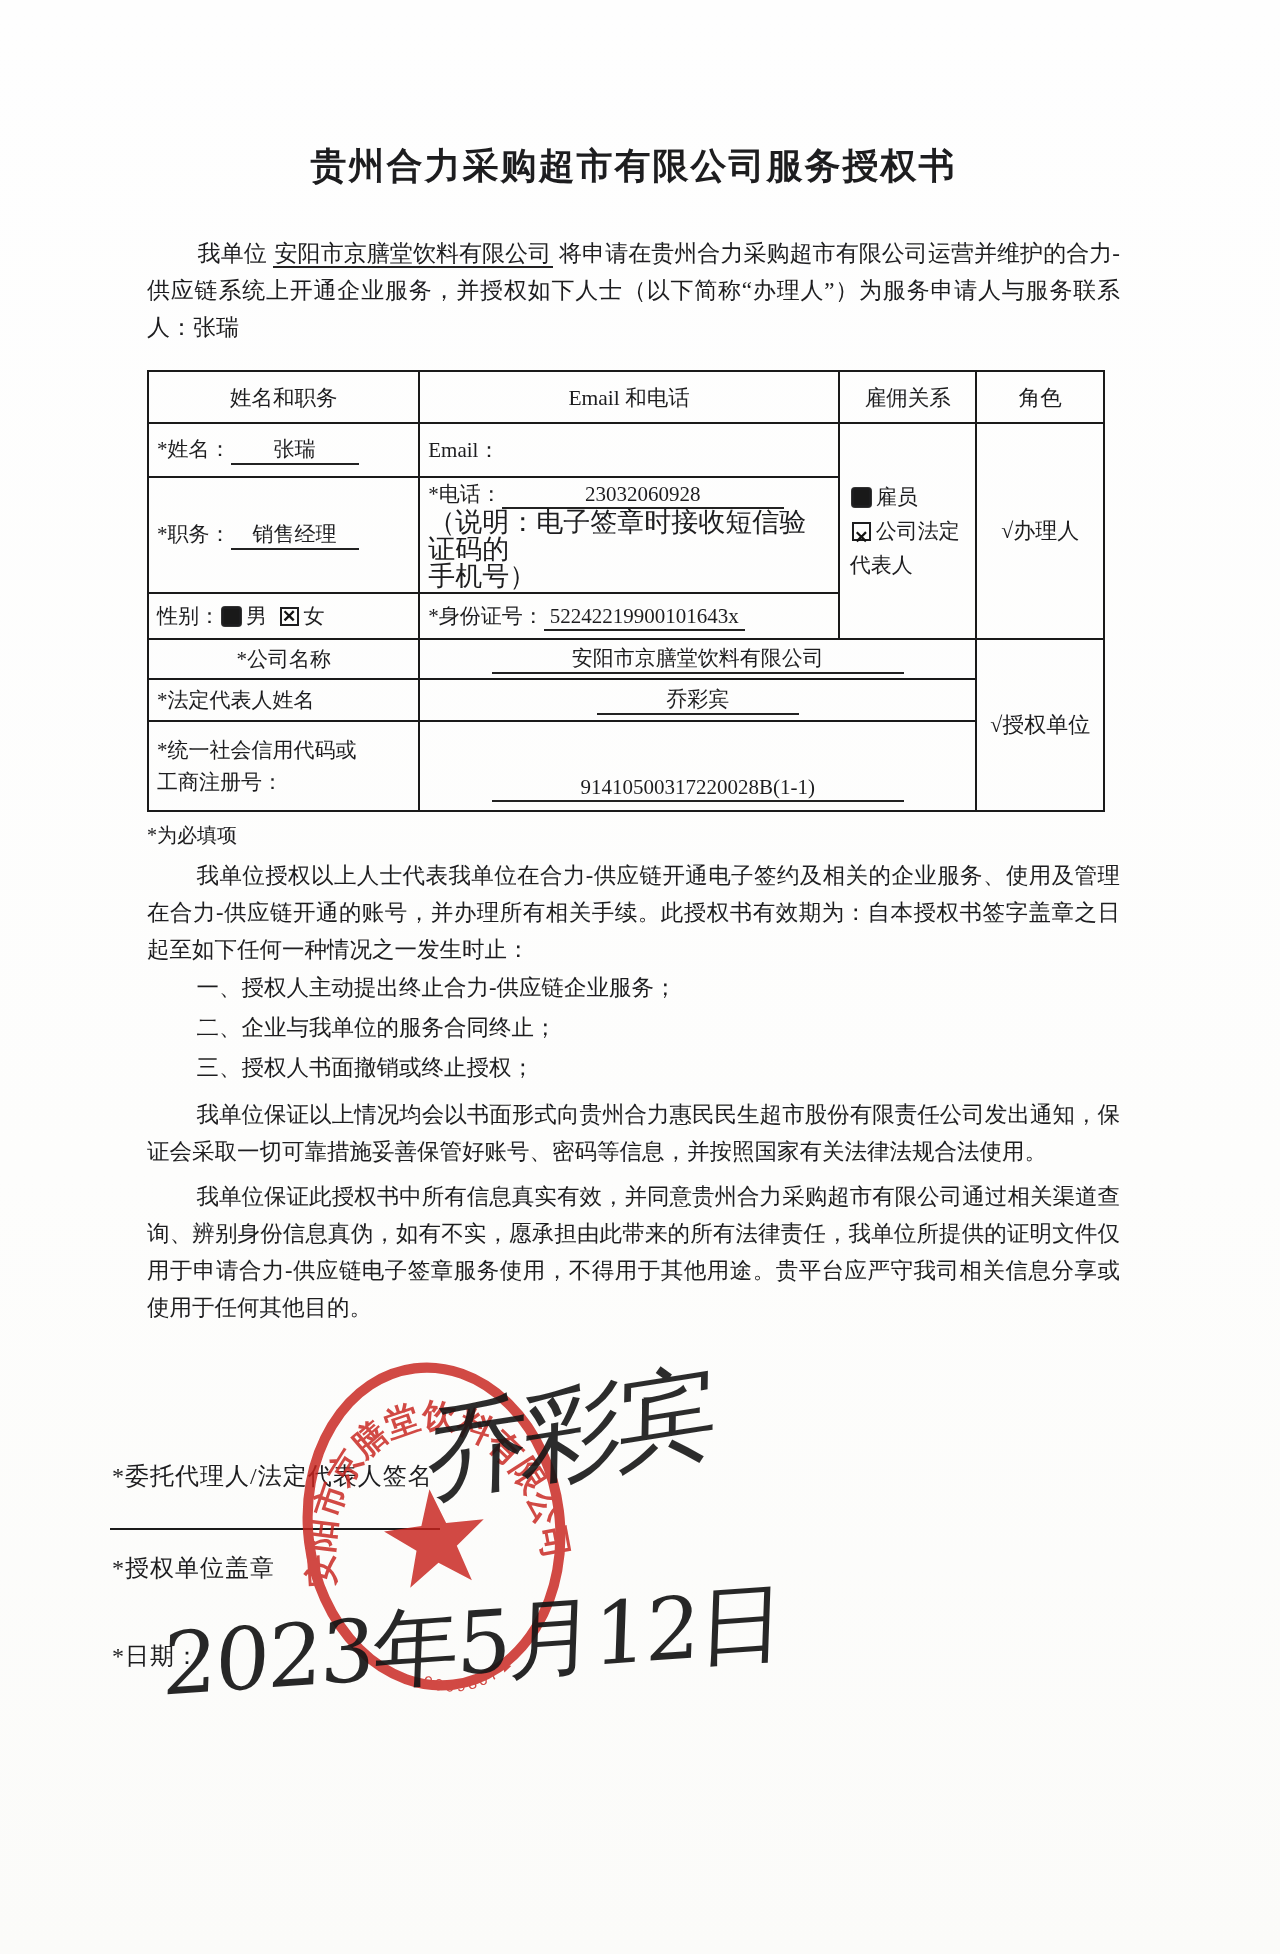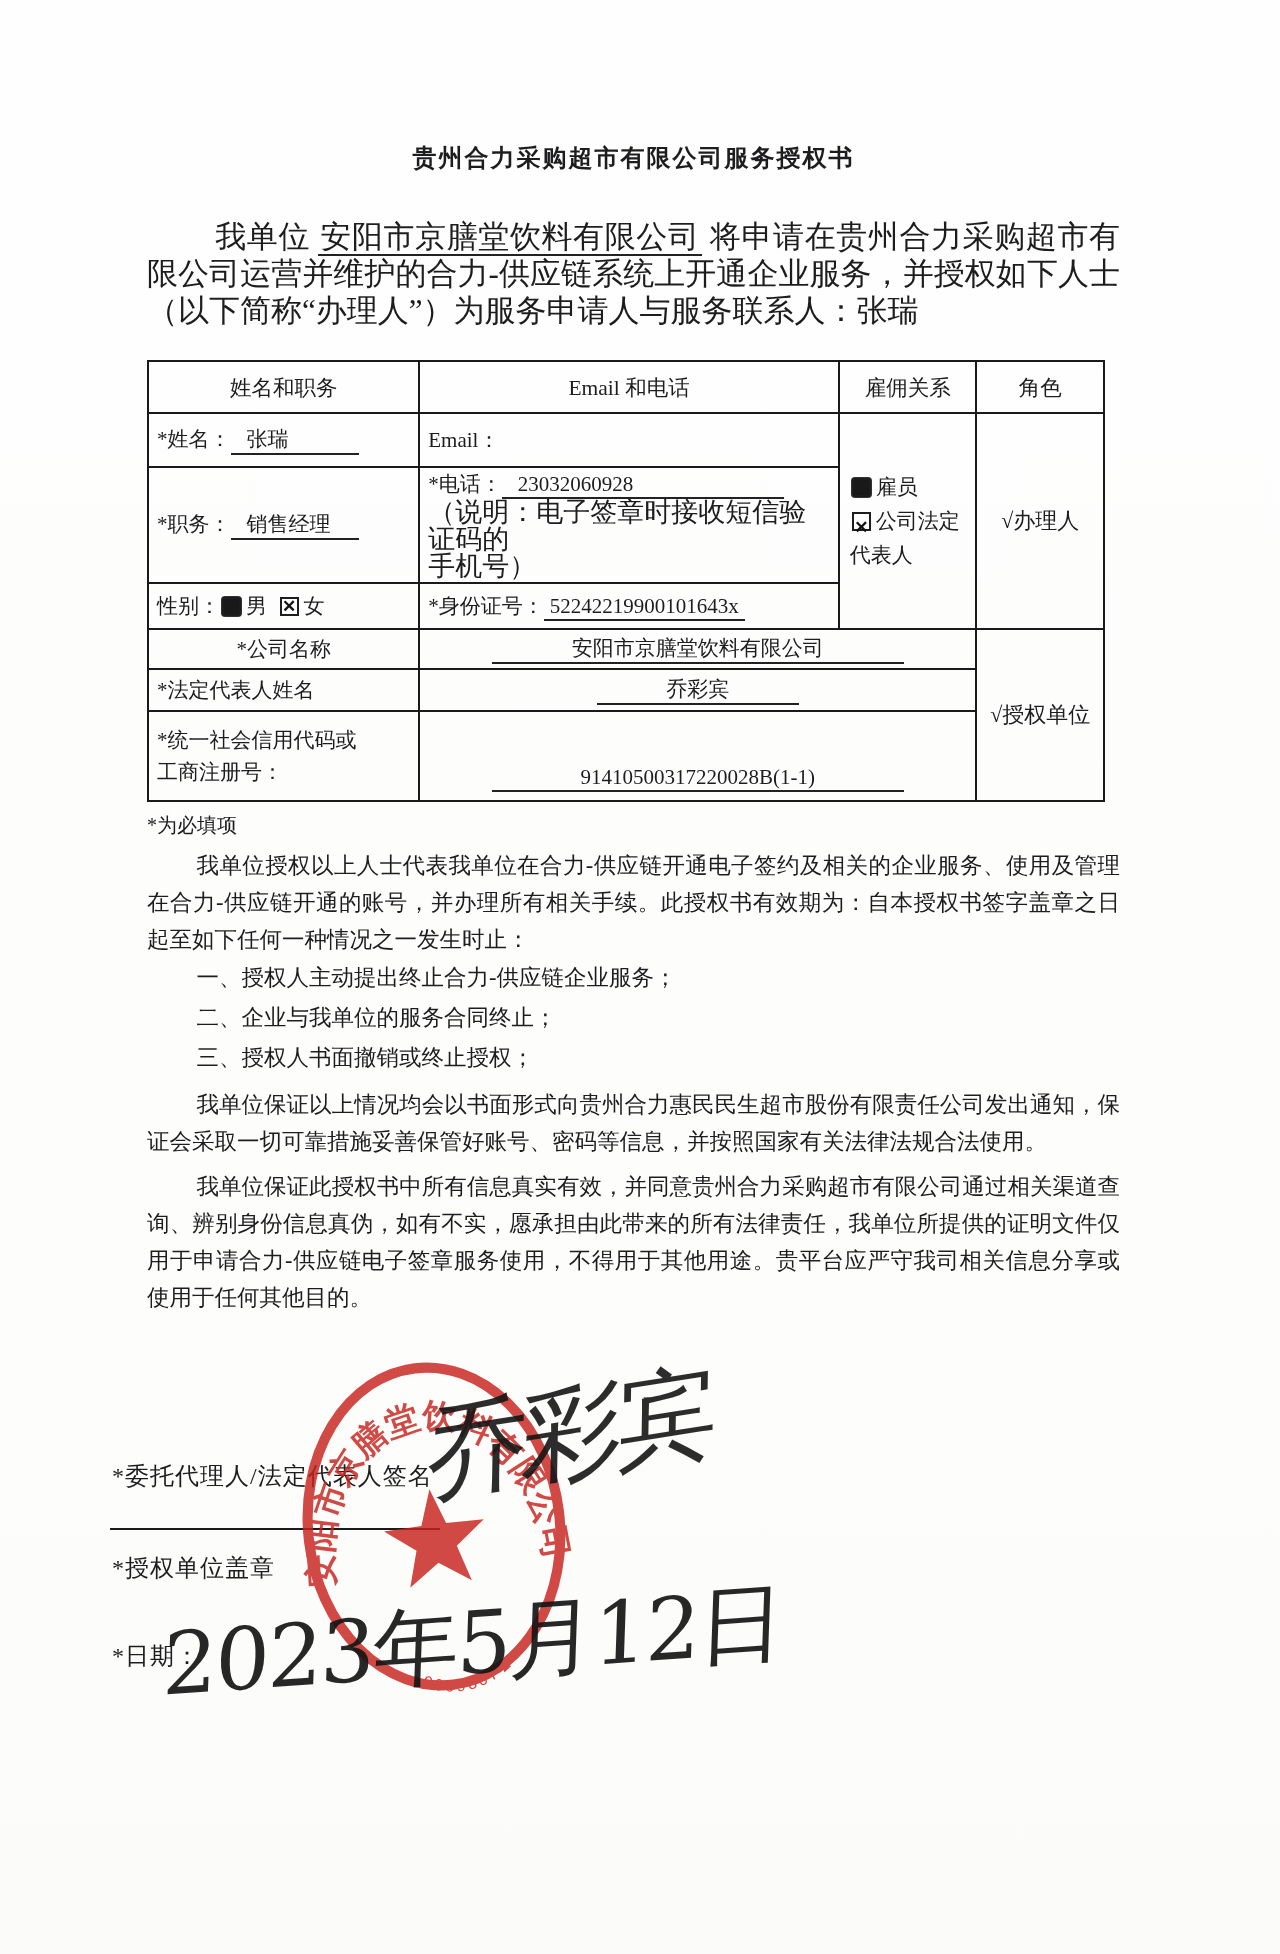--- a/index.html
+++ b/index.html
@@ -8,28 +8,28 @@
     width:1280px;height:1954px;
     margin:0 auto;
     background:linear-gradient(180deg,#fefefe 0%,#fdfdfc 60%,#fbfbf9 100%);
     color:#1d1d1f;
     font-family:"Liberation Serif", serif;
     overflow:hidden;
   }
   .content{padding:142px 160px 0 147px;}
   .doc-title{
     text-align:center;
-    font-size:24px;
+    font-size:36px;
     font-weight:bold;
     letter-spacing:2px;
     margin:0 0 0 0;
   }
   .intro{
     margin-top:44px;
-    font-size:31px;
+    font-size:23px;
     line-height:37px;
     text-align:justify;
     text-indent:2.2em;
   }
   .u-name{
     border-bottom:2px solid #222;
     padding:0 2px;
   }
   table.form{
     border-collapse:collapse;
@@ -45,20 +45,21 @@
   th.hdr{font-weight:normal;text-align:center;font-size:21.5px;height:46px;}
   .row-name td{height:48px;}
   .row-duty td{height:96px;}
   .row-gender td{height:40px;}
   .row-co td{height:34px;}
   .row-legal td{height:36px;}
   .row-code td{height:78px;}
   .uval{
     display:inline-block;
     border-bottom:2px solid #222;
+    text-align:center;
     padding:0 16px;
     min-width:96px;
   }
   .uval.wide{min-width:250px;}
   .uval.xwide{min-width:380px;}
   .center{text-align:center;}
   .note-line{font-size:27px;line-height:27px;display:block;}
   .cb{
     display:inline-block;width:19px;height:19px;
     border:2.5px solid #1d1d1f;vertical-align:-3px;

